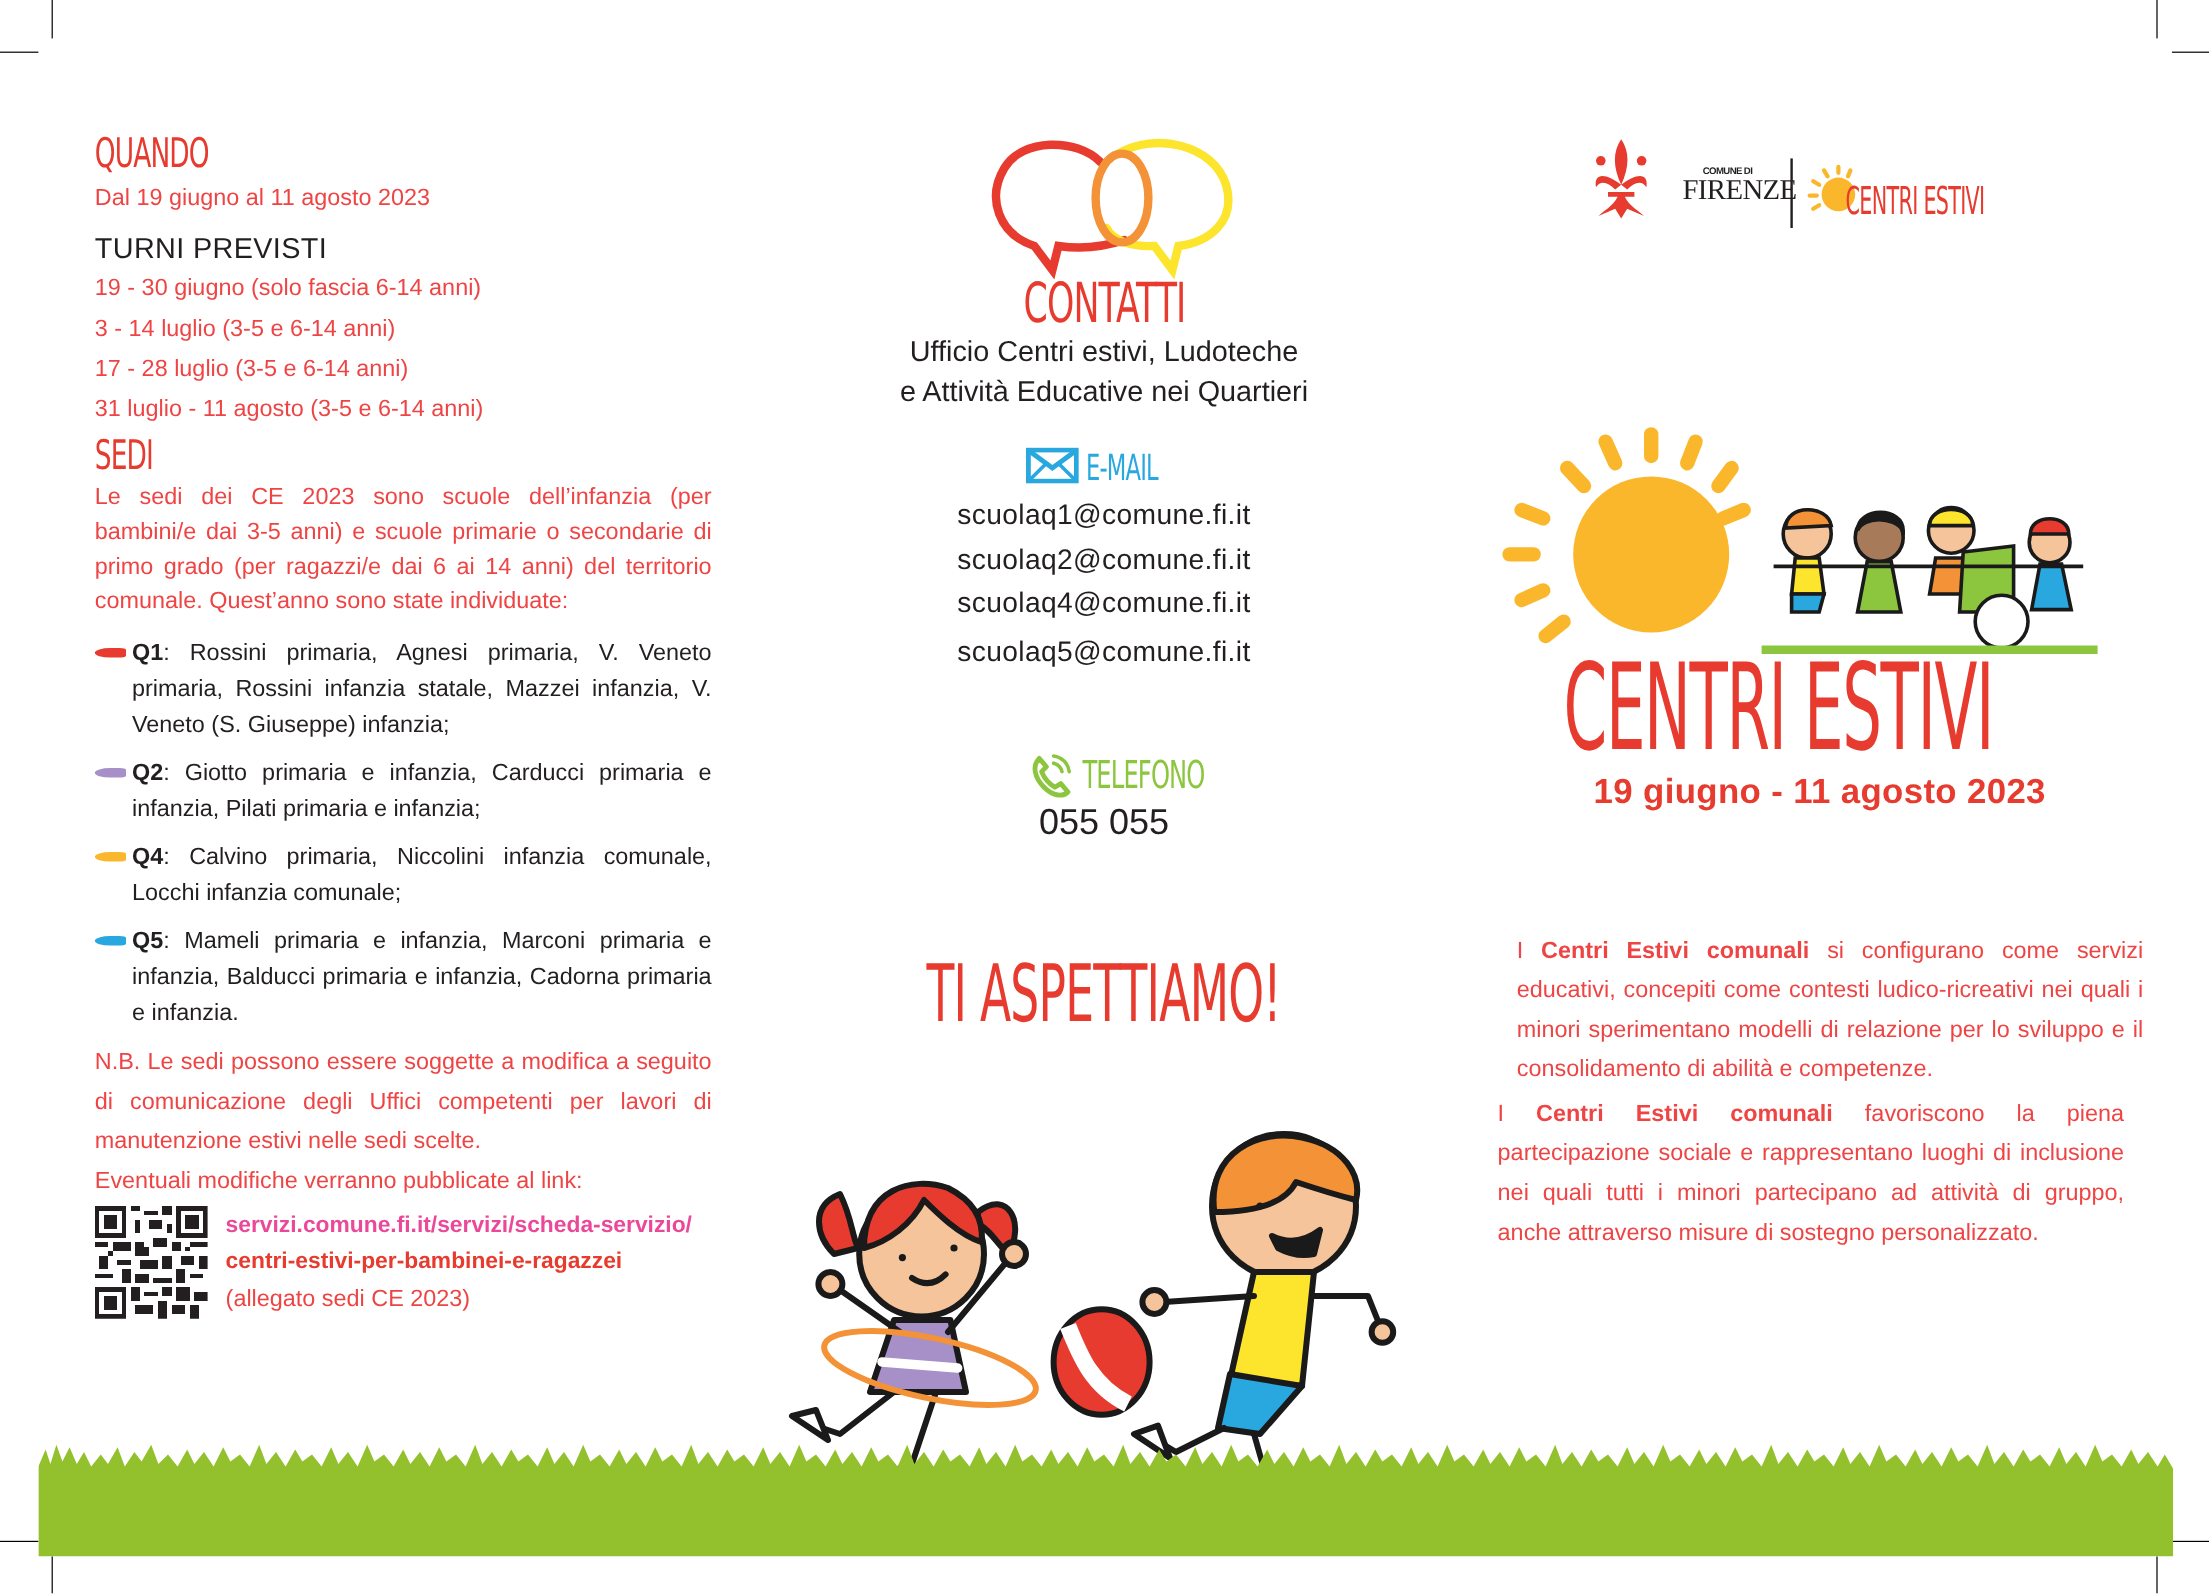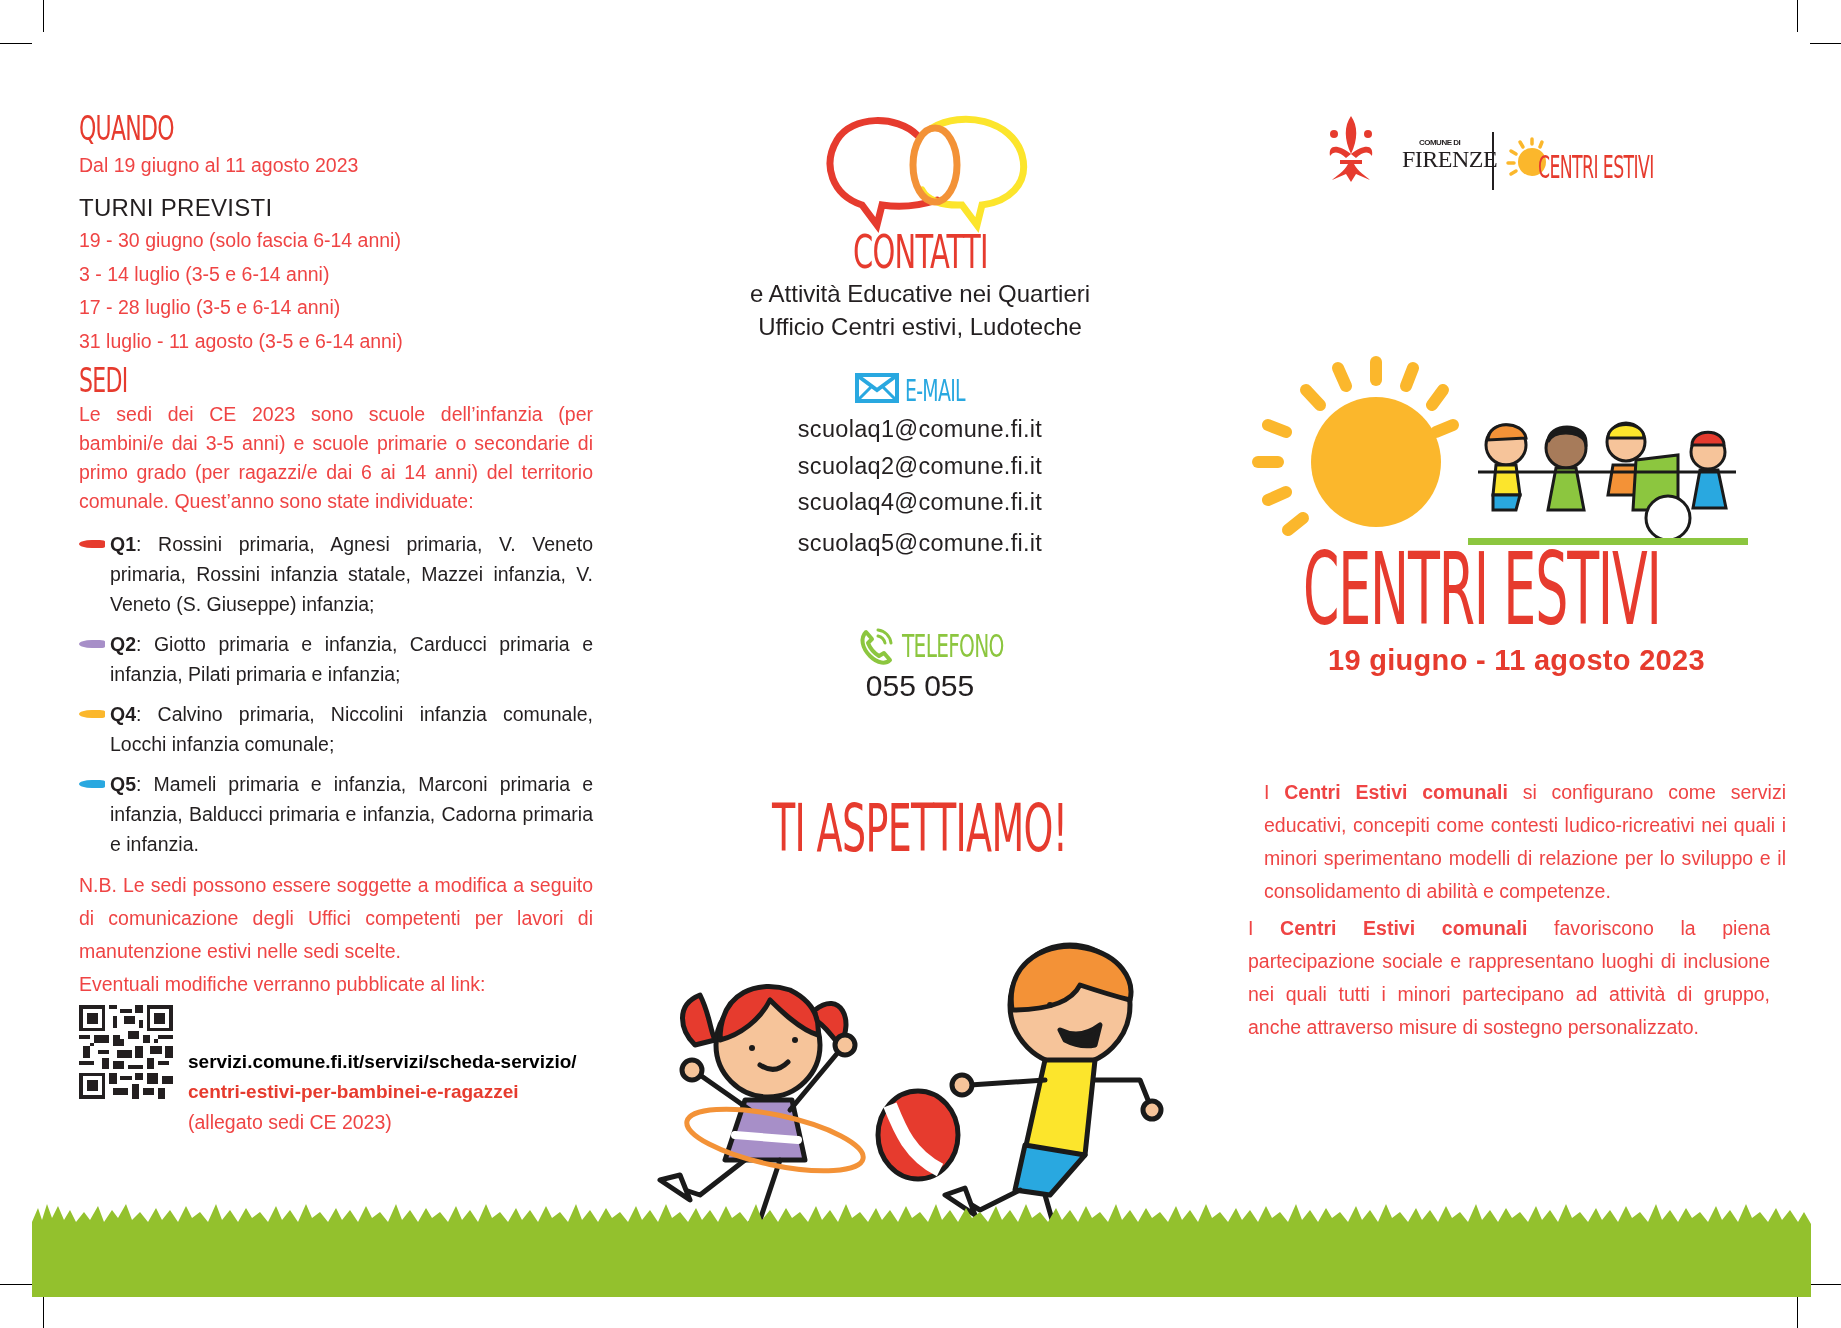--- a/index.html
+++ b/index.html
@@ -116,40 +116,40 @@
           <rect x="9" y="22" width="4" height="2"></rect>
         <rect x="14" y="21" width="2" height="4"></rect>
           <rect x="17" y="22" width="3" height="2"></rect>
           <rect x="21" y="22" width="2" height="3"></rect>
         <rect x="11" y="9" width="1" height="2"></rect>
           <rect x="20" y="9" width="1" height="1"></rect>
           <rect x="3" y="10" width="1" height="1"></rect>
       </g>
     </svg>
     <div style="position:absolute;left:109px;top:2px;">
-      <div style="color:#000000;font-weight:bold;font-size:19px;line-height:30px;margin-top:40px;">servizi.comune.fi.it/servizi/scheda-servizio/</div>
+      <div style="color:#ec4899;font-weight:bold;font-size:19px;line-height:30px;">servizi.comune.fi.it/servizi/scheda-servizio/</div>
       <div style="color:#e63b2e;font-weight:bold;font-size:19px;line-height:30px;">centri-estivi-per-bambinei-e-ragazzei</div>
       <div class="body-txt" style="line-height:30px;">(allegato sedi CE 2023)</div>
     </div>
   </div>
 </section>
 
 <section class="abs" style="left:700px;top:100px;width:440px;">
   <svg width="210" height="125" viewBox="0 0 210 125" style="position:absolute;left:122px;top:10px;">
     <path d="M95 25 C75 5 30 5 15 30 C0 55 10 85 40 95 L55 115 L60 95 C80 98 100 95 115 90" fill="none" stroke="#e63b2e" stroke-width="7" stroke-linecap="round"></path>
     <path d="M110 18 C140 0 190 10 200 45 C208 75 185 92 160 95 L155 115 L140 95 C120 96 105 90 100 80" fill="none" stroke="#fce52c" stroke-width="7" stroke-linecap="round"></path>
     <ellipse cx="113" cy="55" rx="22" ry="37" fill="none" stroke="#f39237" stroke-width="7"></ellipse>
   </svg>
 
   <div class="hand center" style="position:absolute;left:0;top:125px;width:440px;height:50px;">
     <span class="head-red" style="font-size:46px;transform:scaleX(0.7);transform-origin:center;">CONTATTI</span>
   </div>
   <div class="center" style="position:absolute;left:-30px;top:177px;width:500px;font-size:24px;line-height:33px;">
+    <div>Ufficio Centri estivi, Ludoteche</div>
     <div>e Attività Educative nei Quartieri</div>
-    <div>Ufficio Centri estivi, Ludoteche</div>
   </div>
 
   <div style="position:absolute;left:155px;top:273px;height:36px;display:flex;gap:6px;">
     <svg width="44" height="30" viewBox="0 0 44 30">
       <rect x="2" y="2" width="40" height="26" fill="none" stroke="#29a8e0" stroke-width="4"></rect>
       <path d="M3 3 L22 17 L41 3" fill="none" stroke="#29a8e0" stroke-width="4"></path>
       <path d="M3 27 L16 14 M41 27 L28 14" fill="none" stroke="#29a8e0" stroke-width="3"></path>
     </svg>
     <span class="hand" style="color:#29a8e0;font-size:30px;transform:scaleX(0.7);transform-origin:left;display:inline-block;">E-MAIL</span>
   </div>

